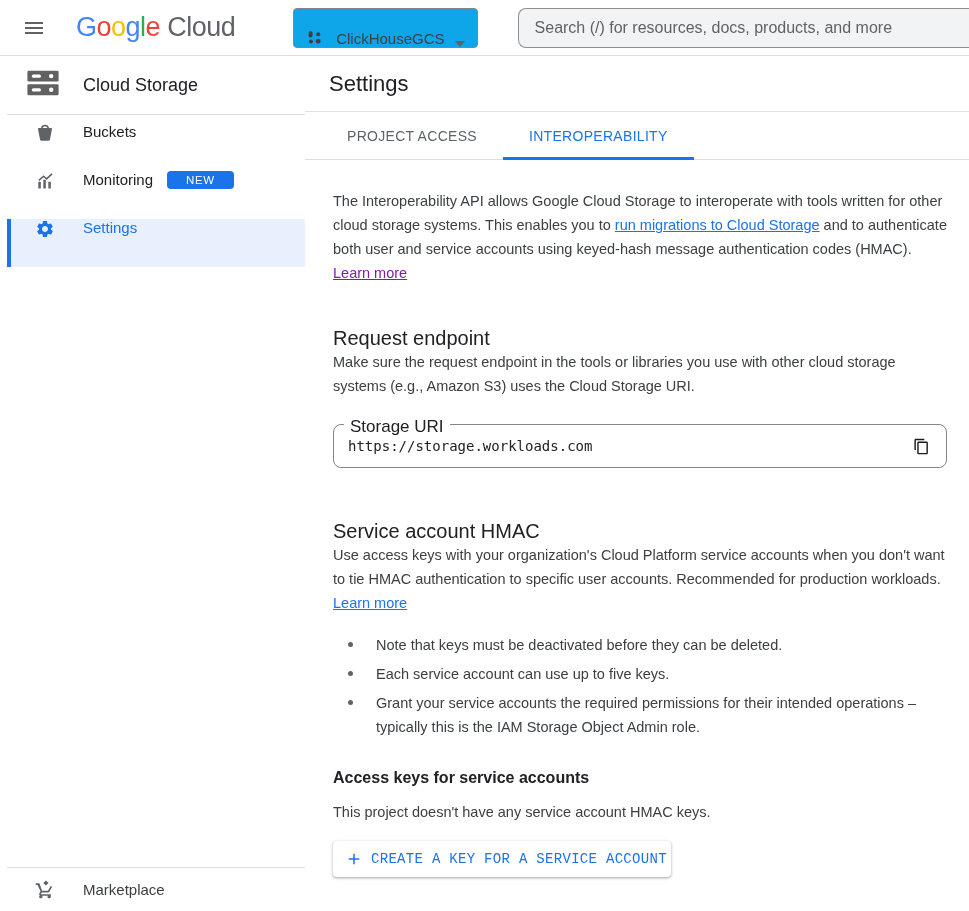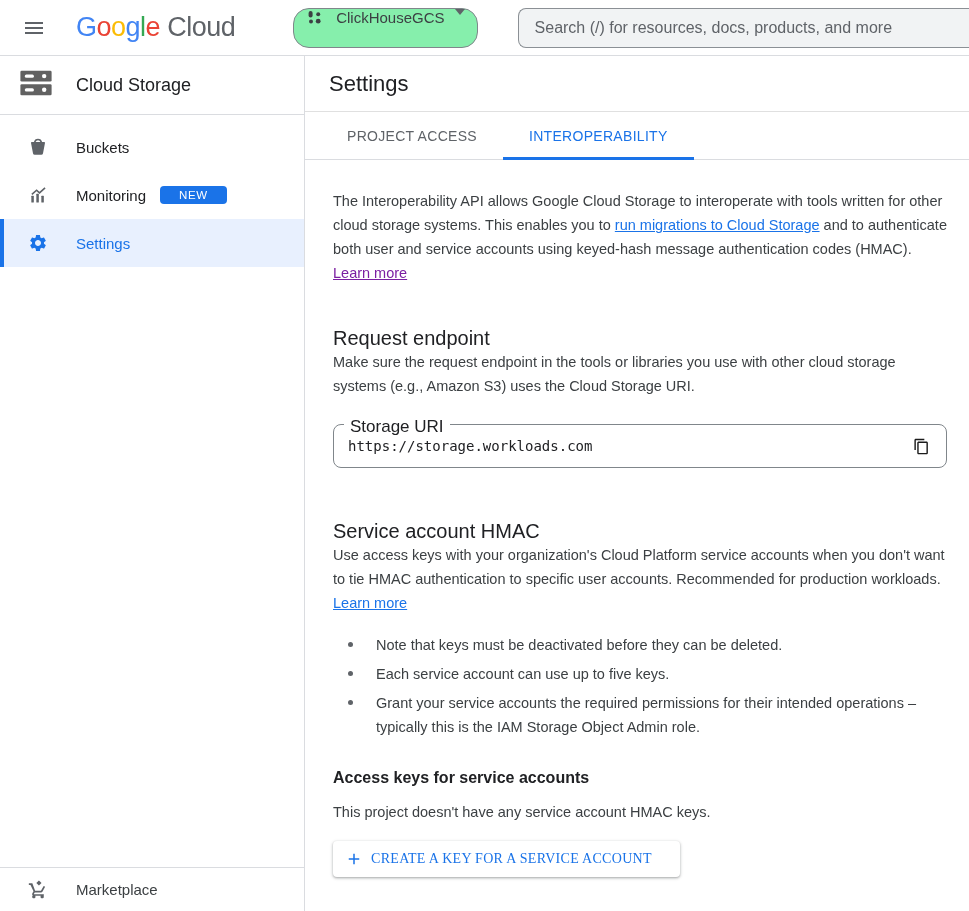--- a/index.html
+++ b/index.html
@@ -10,40 +10,40 @@
   .header { position:absolute; top:0; left:0; width:969px; height:56px;
     background:#fff; border-bottom:1px solid #dadce0; display:flex; align-items:center; z-index:5; }
   .menu-btn { width:40px; height:40px; margin-left:14px; display:flex; align-items:center;
     justify-content:center; cursor:pointer; background:none; border:none; }
   .logo { display:flex; align-items:baseline; margin-left:22px; font-size:27px;
     letter-spacing:-0.5px; white-space:nowrap; }
   .logo .lg { font-weight:500; }
   .lg.c-b { color:#4285F4; } .lg.c-r { color:#EA4335; } .lg.c-y { color:#FBBC05; }
   .lg.c-g { color:#34A853; }
   .logo .cloud { color:#5f6368; margin-left:7px; font-weight:400; }
-  .proj-btn { margin-left:58px; height:40px; border:1px solid #80868b; border-radius:16px;
-    background:#86efac; display:flex; align-items:flex-start; padding:0 12px 0 12px; cursor:pointer; }
+  .proj-btn { margin-left:58px; height:40px; border:1px solid #80868b; border-radius:4px;
+    background:#0ea5e9; display:flex; align-items:flex-end; padding:0 12px 0 12px; cursor:pointer; }
   .proj-btn .proj-label { font-size:15px; color:#3c4043; margin:0 10px 0 12px; }
   .caret { width:0; height:0; border-left:5px solid transparent; border-right:5px solid transparent;
     border-top:6px solid #5f6368; }
   .search-box { flex:1; height:40px; margin-left:40px; margin-right:-14px;
     background:#f1f3f4; border:1px solid #8b9095; border-radius:8px 0 0 8px;
     border-right:none; display:flex; align-items:center; padding:0 16px; }
   .search-box input { border:none; outline:none; background:transparent; width:100%;
     font-size:16px; color:#202124; font-family:"Liberation Sans", sans-serif; }
   .search-box input::placeholder { color:#5f6368; }
 
   
-  .sidebar { position:absolute; top:56px; left:0; width:305px; height:855px;
+  .sidebar { position:absolute; top:56px; left:7px; width:305px; height:855px;
     background:#fff; border-right:1px solid #dadce0; }
   .sb-header { height:59px; border-bottom:1px solid #dadce0; display:flex; align-items:center; }
   .sb-header .sb-icon { margin-left:20px; }
   .sb-header .sb-title { margin-left:24px; font-size:18px; color:#202124; }
   .sb-nav { padding-top:8px; }
-  .sb-item { position:relative; height:48px; display:flex; align-items:center; cursor:pointer; }
+  .sb-item { position:relative; height:48px; display:flex; align-items:flex-start; cursor:pointer; }
   .sb-item .item-icon { width:20px; margin-left:28px; display:flex; }
   .sb-item .item-label { margin-left:28px; font-size:15px; color:#202124; }
   .sb-item.selected { background:#e8f0fe; }
   .sb-item.selected::before { content:''; position:absolute; left:0; top:0; bottom:0;
     width:4px; background:#1a73e8; }
   .sb-item.selected .item-label { color:#1a73e8; }
   .badge { margin-left:14px; background:#1a73e8; color:#fff; font-size:11.5px;
     font-weight:500; letter-spacing:0.6px; padding:3px 19px; border-radius:4px; }
   .sb-footer { position:absolute; bottom:0; left:0; width:100%; height:44px;
     border-top:1px solid #dadce0; display:flex; align-items:center; cursor:pointer; background:#fff; }
@@ -80,24 +80,24 @@
 
   ul.notes { margin-top:18px; list-style:none; }
   ul.notes li { position:relative; padding-left:43px; font-size:14.5px; line-height:24px;
     color:#3c4043; margin-bottom:5px; }
   ul.notes li::before { content:''; position:absolute; left:15px; top:9px; width:5px;
     height:5px; border-radius:50%; background:#5f6368; }
 
   h3.sub { font-size:16px; font-weight:700; color:#202124; margin-top:30px; }
   .empty-text { margin-top:13px; }
   .create-btn { margin-top:17px; height:36px; display:inline-flex; align-items:center;
-    background:#fff; border:none; border-radius:4px; padding:0 28px 0 12px; cursor:pointer;
+    background:#fff; border:none; border-radius:4px; padding:0 4px 0 12px; cursor:pointer;
     box-shadow:0 1px 2px 0 rgba(60,64,67,.30), 0 1px 3px 1px rgba(60,64,67,.15);
     color:#1a73e8; font-size:14px; font-weight:500; letter-spacing:0.3px;
-    font-family:Liberation Serif, serif; }
+    font-family:Liberation Mono, monospace; }
   .create-btn .plus { margin-right:8px; display:flex; }
 </style>
 </head>
 <body>
 
 <div class="header">
   <button class="menu-btn">
     <span style="display:flex">
       <svg width="24" height="24" viewBox="0 0 24 24" fill="#5f6368">
           <path d="M3 6h18v2H3V6zm0 5h18v2H3v-2zm0 5h18v2H3v-2z"></path>

